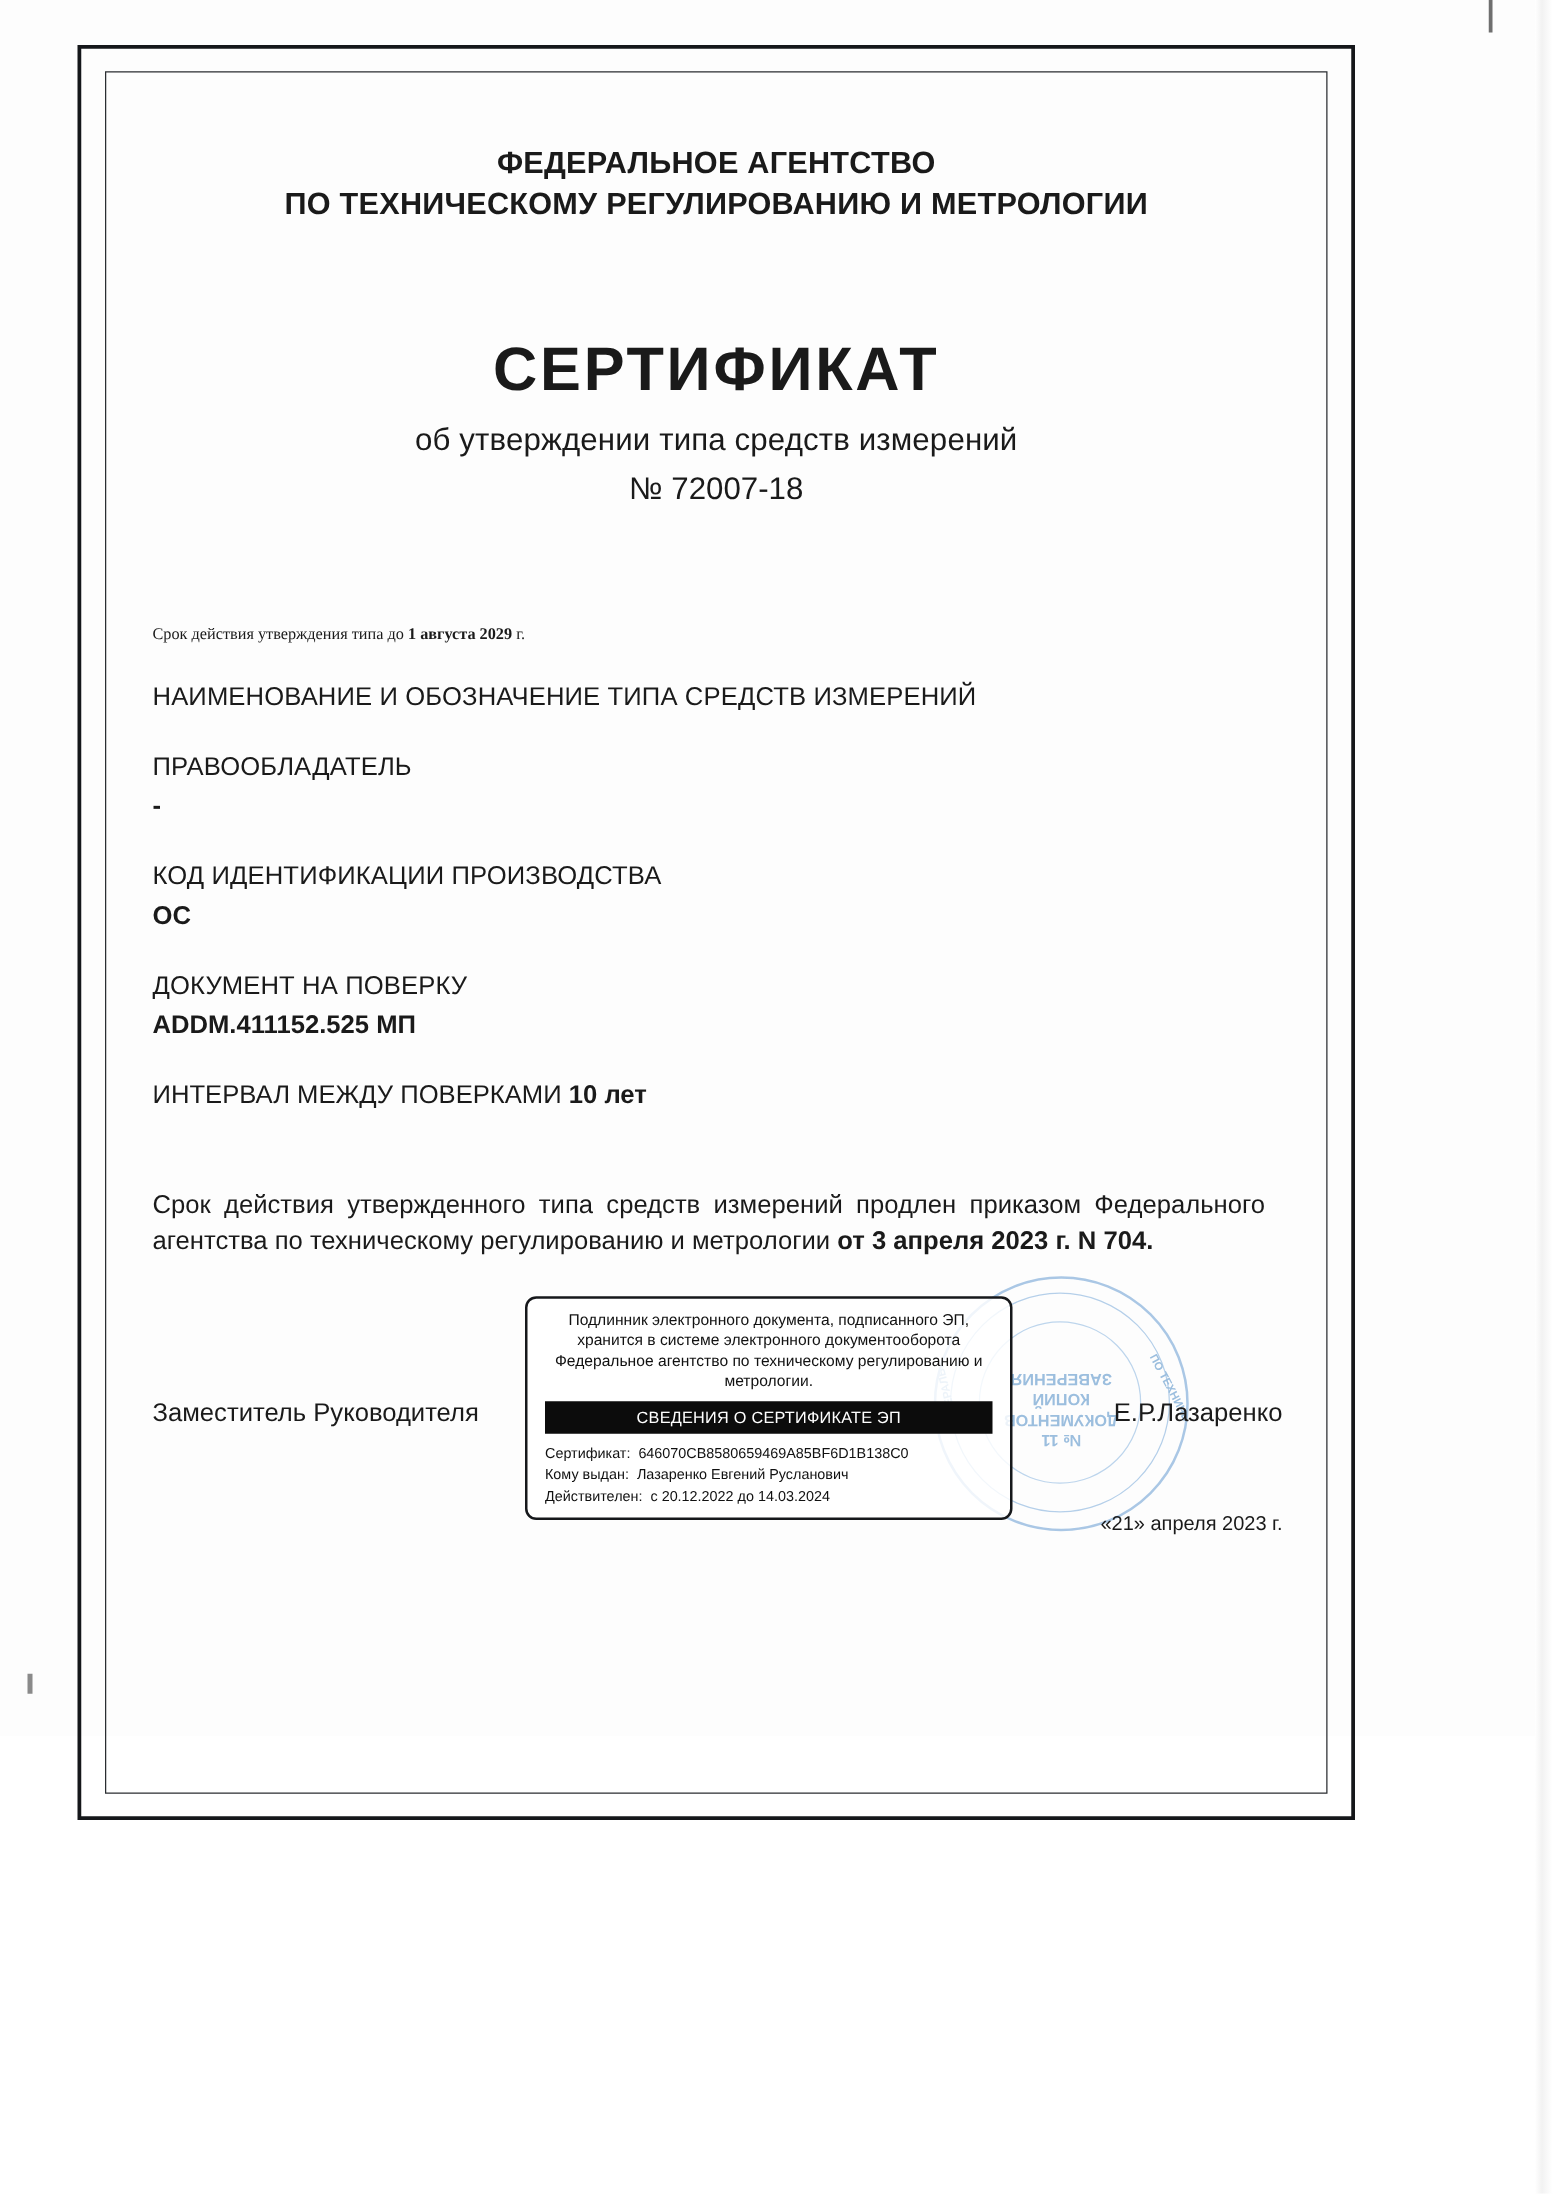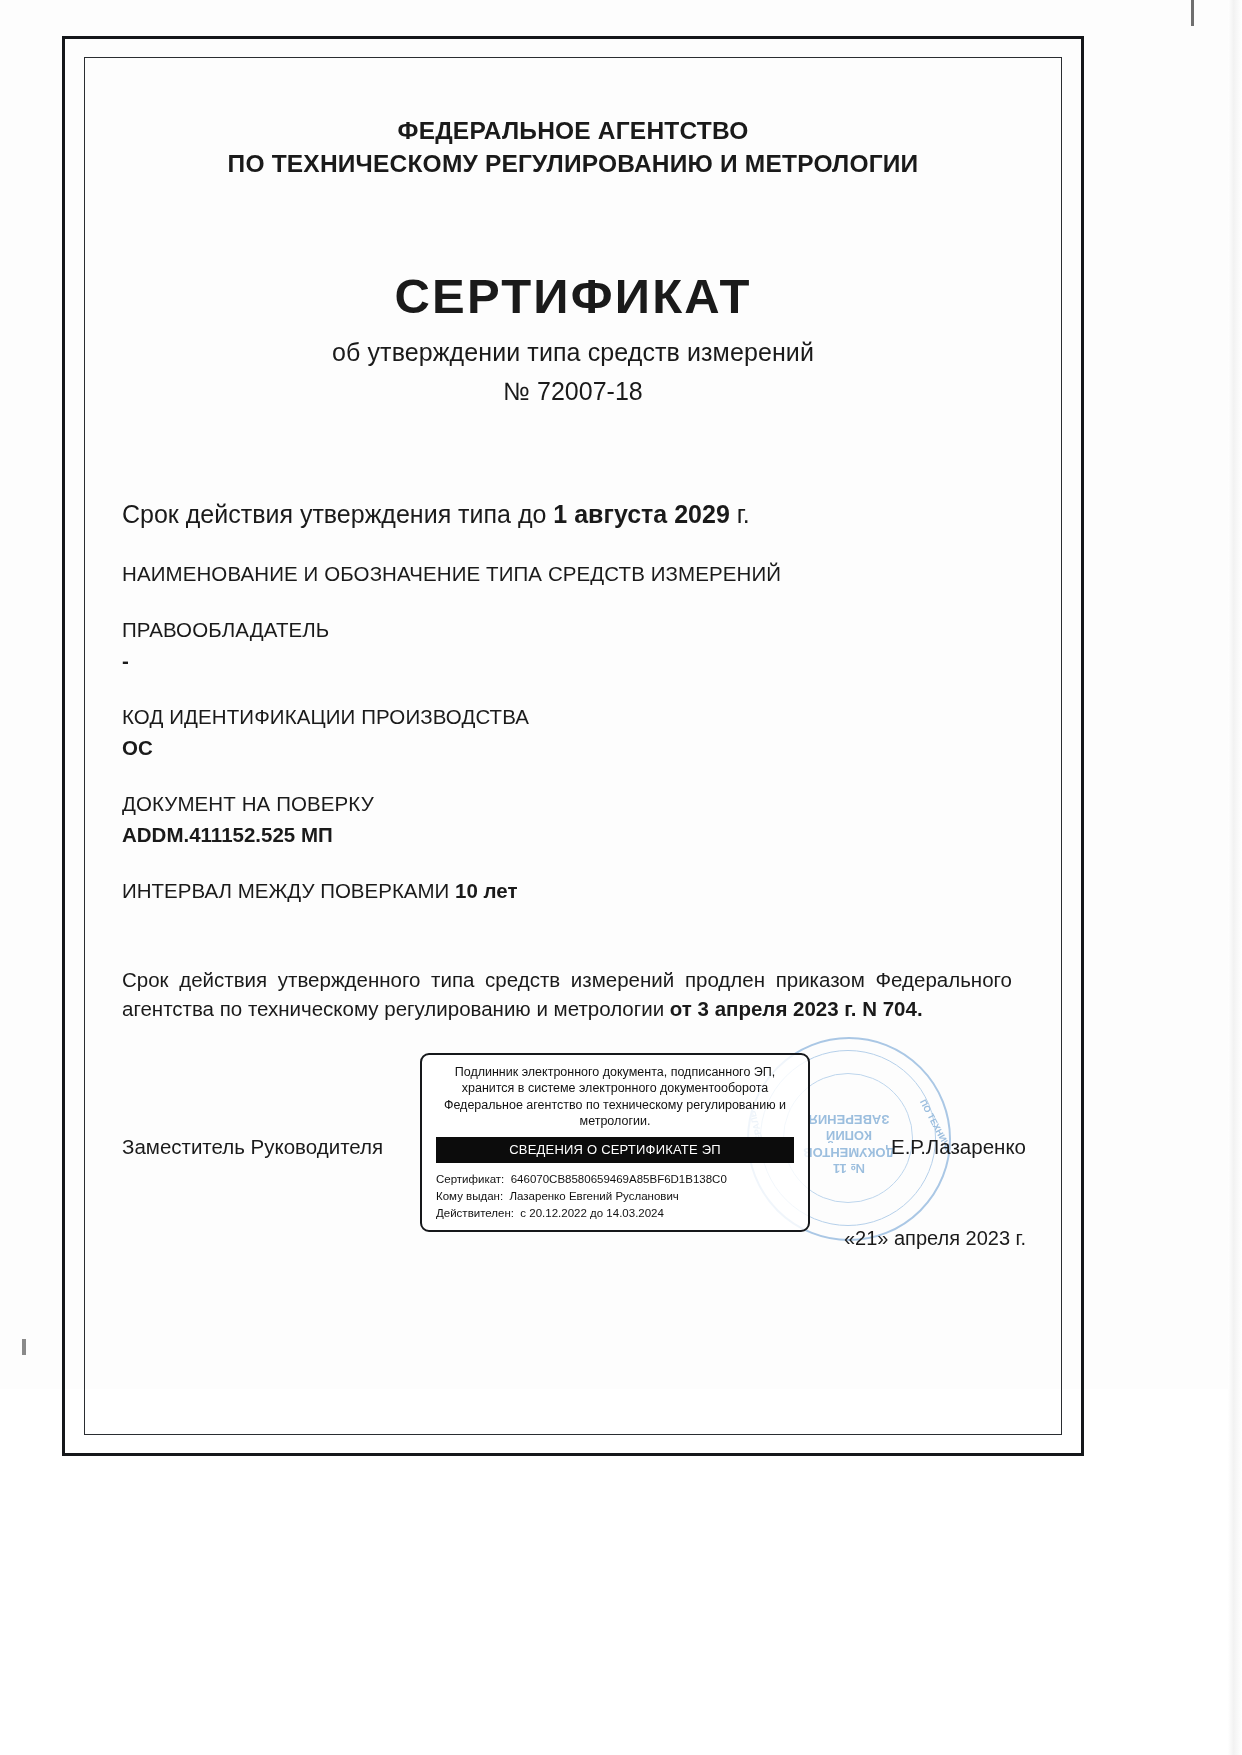--- a/index.html
+++ b/index.html
@@ -115,21 +115,22 @@
   
   .body {
     margin-top: 92px;
     padding-left: 38px;
     padding-right: 30px;
     font-size: 20.5px;
     line-height: 1.32;
   }
   .row-valid {
     margin-top: 14px;
-    font-size: 25px;
+    font-size: 13px;
+    font-family: Liberation Serif, serif;
   }
   .row-valid b { font-weight: bold; }
 
   .field { margin-top: 29px; }
   .field .label {
     font-size: 20.5px;
     letter-spacing: 0.1px;
   }
   .field .value {
     font-size: 20.5px;
@@ -166,21 +167,21 @@
   .sign-name {
     position: absolute;
     right: 6px;
     top: 84px;
     font-size: 20.5px;
   }
   .sign-date {
     position: absolute;
     right: 6px;
     top: 176px;
-    font-size: 20px;
+    font-size: 16px;
   }
 
   
   .stamp {
     position: absolute;
     left: 625px;
     top: -12px;
     width: 200px;
     height: 200px;
     border-radius: 50%;

